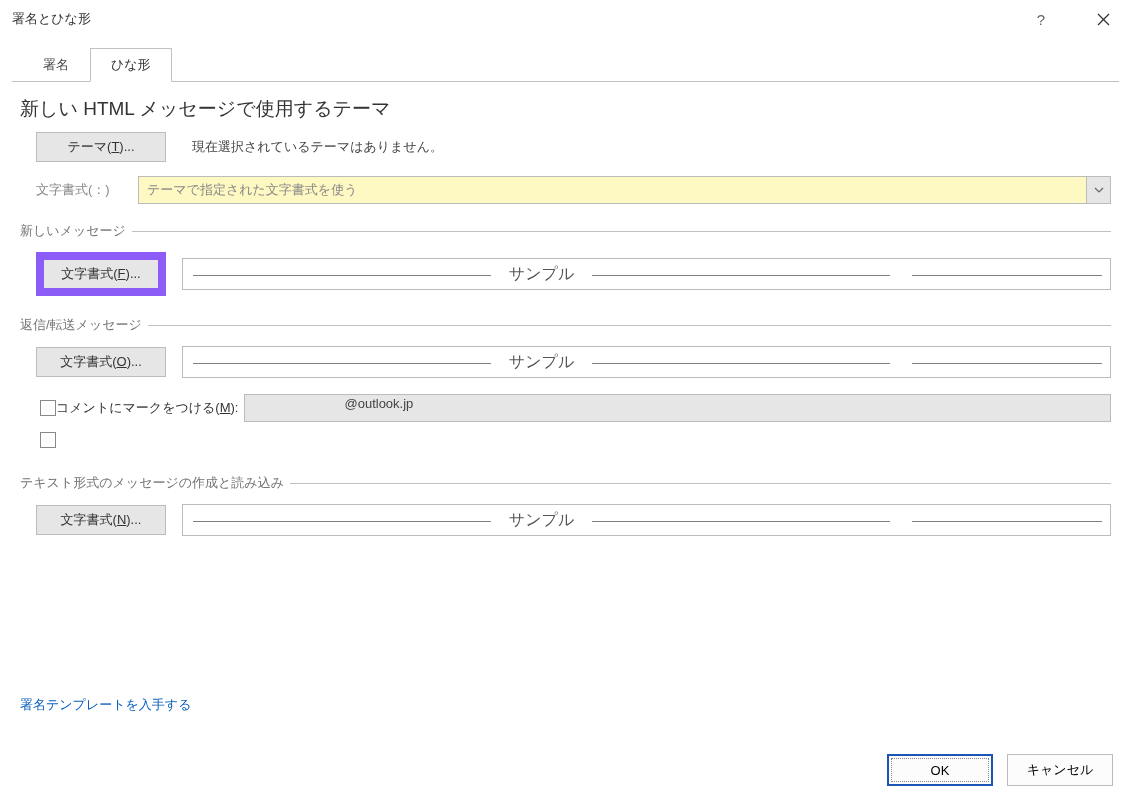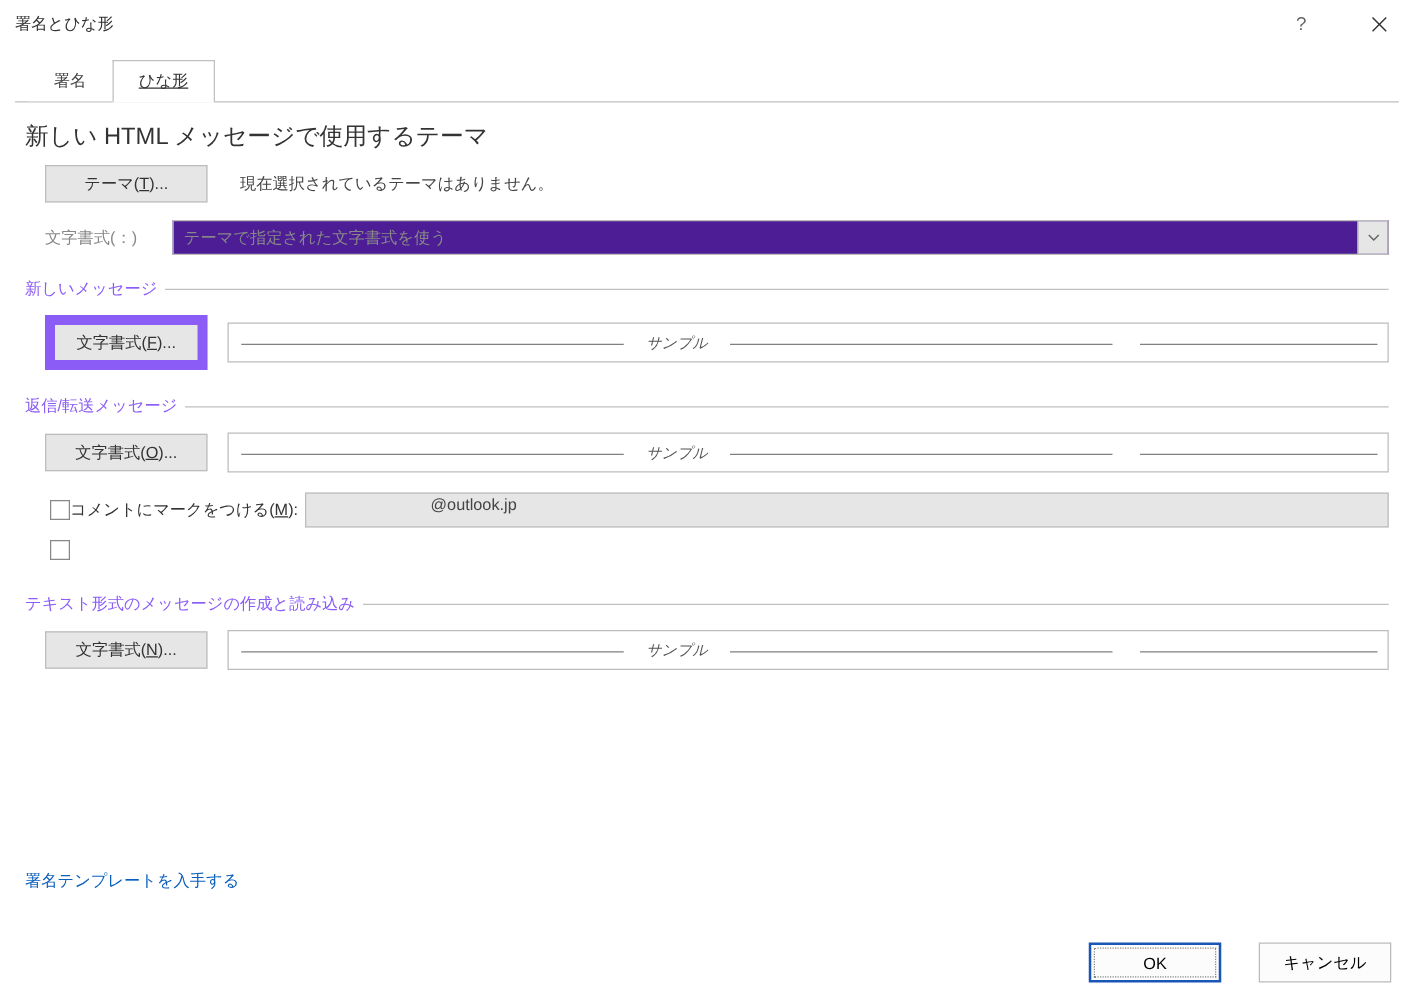--- a/index.html
+++ b/index.html
@@ -58,21 +58,20 @@
       background: #fff;
     }
     .tab.inactive {
       color: #444;
       font-family: Liberation Serif, serif;
     }
     .tab.active {
       border: 1px solid #c0c0c0;
       border-bottom: 1px solid #fff;
       margin-bottom: -1px;
-      text-decoration: underline;
     }
     .tab-panel {
       flex: 1;
       border-top: 1px solid #c0c0c0;
       margin: 0 12px;
       padding: 10px 8px;
       display: flex;
       flex-direction: column;
     }
     .section-label {
@@ -113,21 +112,21 @@
     }
     .charformat-label {
       min-width: 94px;
       color: #888;
     }
     .dropdown {
       flex: 1;
       display: flex;
       align-items: center;
       border: 1px solid #bcbcbc;
-      background: #4c1d95;
+      background: #fef9c3;
       height: 28px;
     }
     .dropdown-text {
       flex: 1;
       padding: 0 8px;
       color: #888;
     }
     .dropdown-arrow {
       width: 24px;
       height: 26px;
@@ -140,21 +139,21 @@
     .dropdown-arrow svg { width: 10px; height: 6px; }
     fieldset {
       border: none;
       border-top: 1px solid #c0c0c0;
       margin-bottom: 14px;
       padding: 0;
     }
     fieldset legend {
       font-size: 13px;
       padding-right: 6px;
-      color: #8b5cf6;
+      color: #737373;
     }
     .sample-row {
       display: flex;
       align-items: center;
       gap: 16px;
       padding: 12px 0 6px 16px;
     }
     .sample-box {
       flex: 1;
       border: 1px solid #bcbcbc;
@@ -165,23 +164,22 @@
       position: relative;
     }
     .sample-line {
       flex: 1;
       border-bottom: 1px solid #808080;
       margin: 0 2px;
       height: 4px;
     }
     .sample-text {
       padding: 0 16px;
-      font-size: 12px;
+      font-size: 16px;
       color: #555;
-      font-style: italic;
     }
     .sample-line-right {
       width: 190px;
       border-bottom: 1px solid #808080;
       height: 4px;
     }
     .checkbox-row {
       display: flex;
       align-items: center;
       padding-left: 20px;
@@ -217,21 +215,21 @@
       padding: 0 0 16px 0;
     }
     .link {
       color: #0a5fbc;
       cursor: pointer;
       font-size: 13px;
     }
     .footer {
       display: flex;
       justify-content: flex-end;
-      gap: 30px;
+      gap: 14px;
       padding: 14px 18px;
     }
     .footer-btn {
       min-width: 106px;
       padding: 6px 10px;
       font-size: 13px;
       text-align: center;
       border: 1px solid #bcbcbc;
       background: #fcfcfc;
       cursor: pointer;

